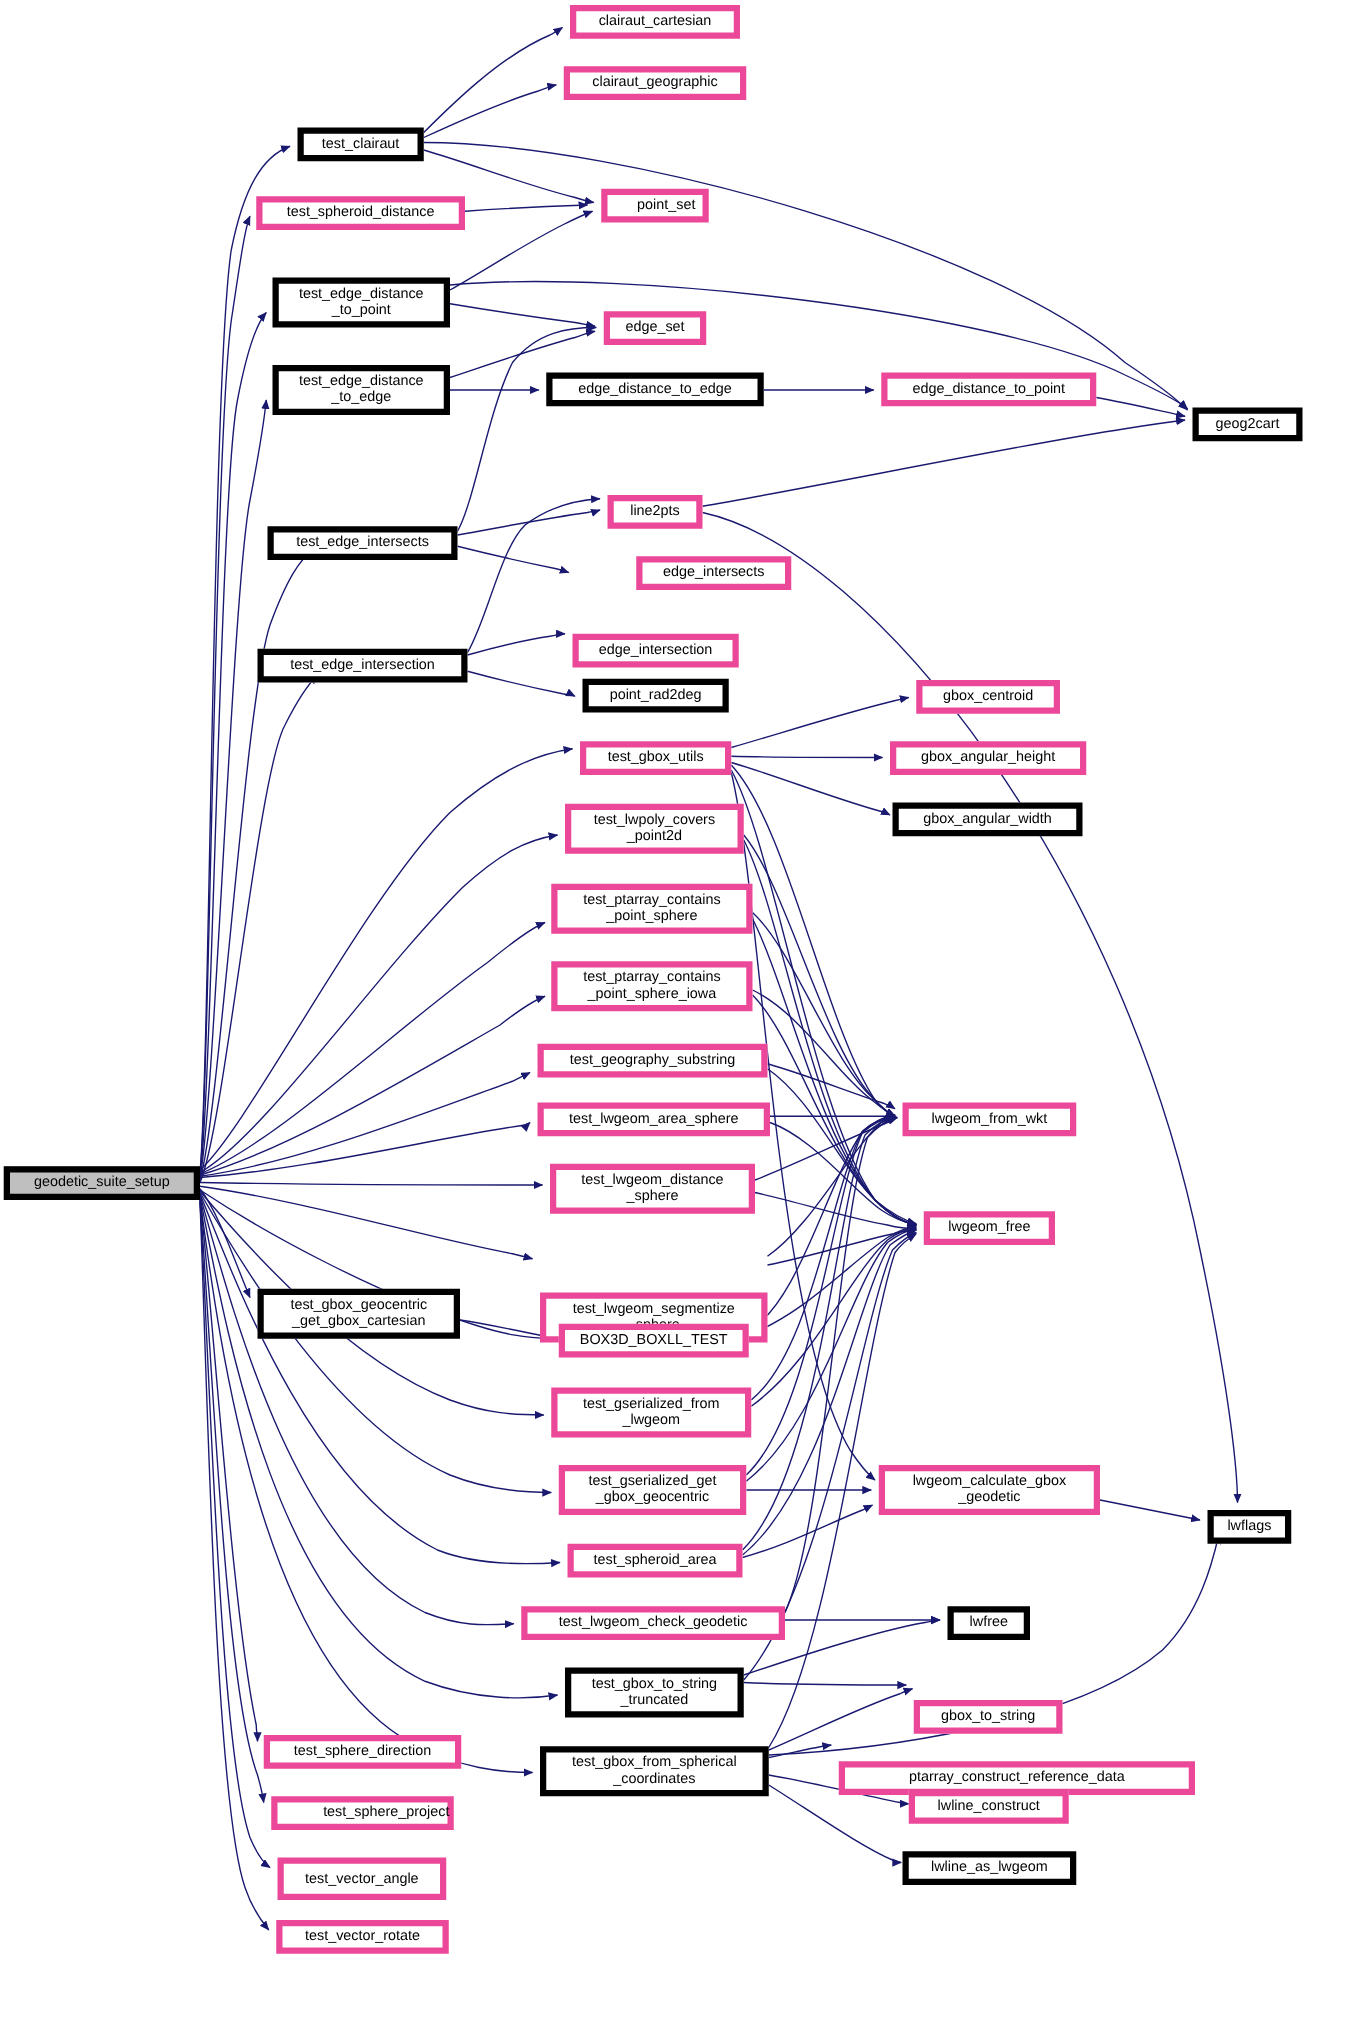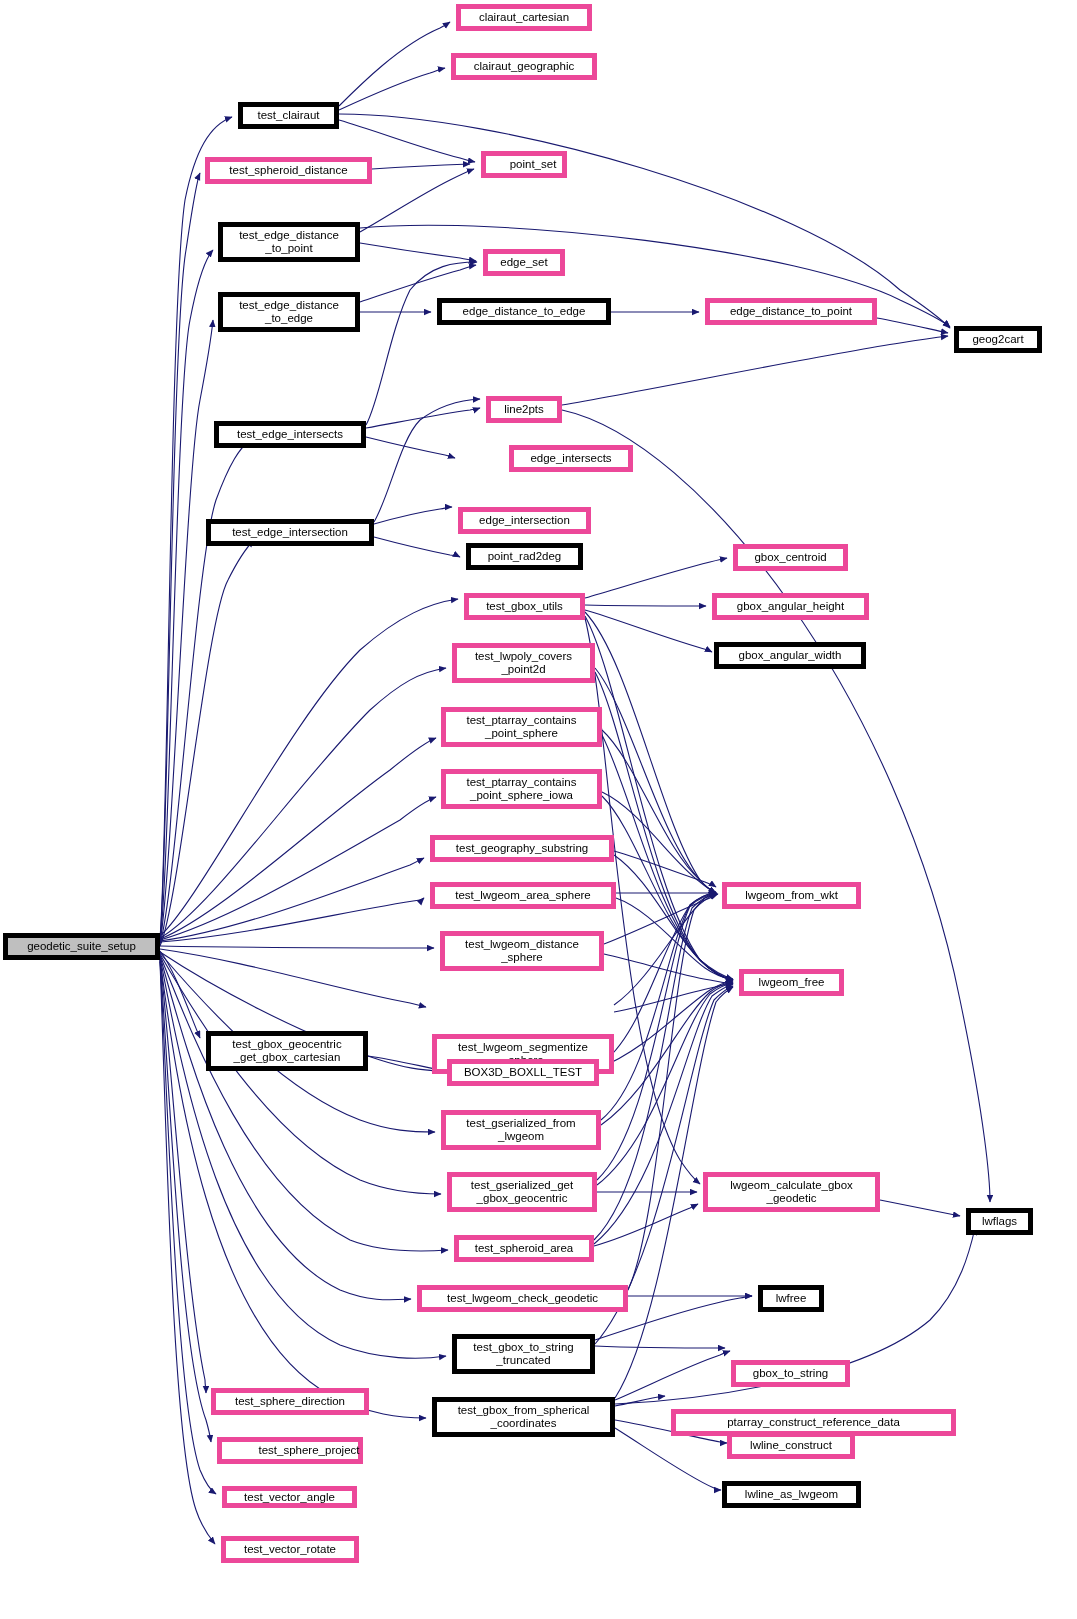--- a/index.html
+++ b/index.html
@@ -206,16 +206,16 @@
       <div class="node black" style="left: 452px; top: 1334px; width: 143px; height: 40px;">test_gbox_to_string
 _truncated</div>
       <div class="node" style="left: 731px; top: 1334px; width: 119px; height: 27px; margin-top: 26px;">gbox_to_string</div>
       <div class="node" style="left: 671px; top: 1383px; width: 285px; height: 27px; margin-top: 26px;">ptarray_construct_reference_data</div>
       <div class="node" style="left: 211px; top: 1388px; width: 158px; height: 27px;">test_sphere_direction</div>
       <div class="node black" style="left: 432px; top: 1397px; width: 183px; height: 40px;">test_gbox_from_spherical
 _coordinates</div>
       <div class="node" style="left: 727px; top: 1432px; width: 128px; height: 27px;">lwline_construct</div>
       <div class="node" style="left: 217px; top: 1437px; width: 146px; height: 27px; padding-left: 40px;">test_sphere_project</div>
       <div class="node black" style="left: 722px; top: 1481px; width: 139px; height: 27px;">lwline_as_lwgeom</div>
-      <div class="node" style="left: 222px; top: 1486px; width: 135px; height: 22px;">test_vector_angle</div>
+      <div class="node" style="left: 222px; top: 1486px; width: 135px; height: 34px;">test_vector_angle</div>
       <div class="node" style="left: 221px; top: 1536px; width: 138px; height: 27px;">test_vector_rotate</div>
     </div>
 </div>
 
 </body></html>

